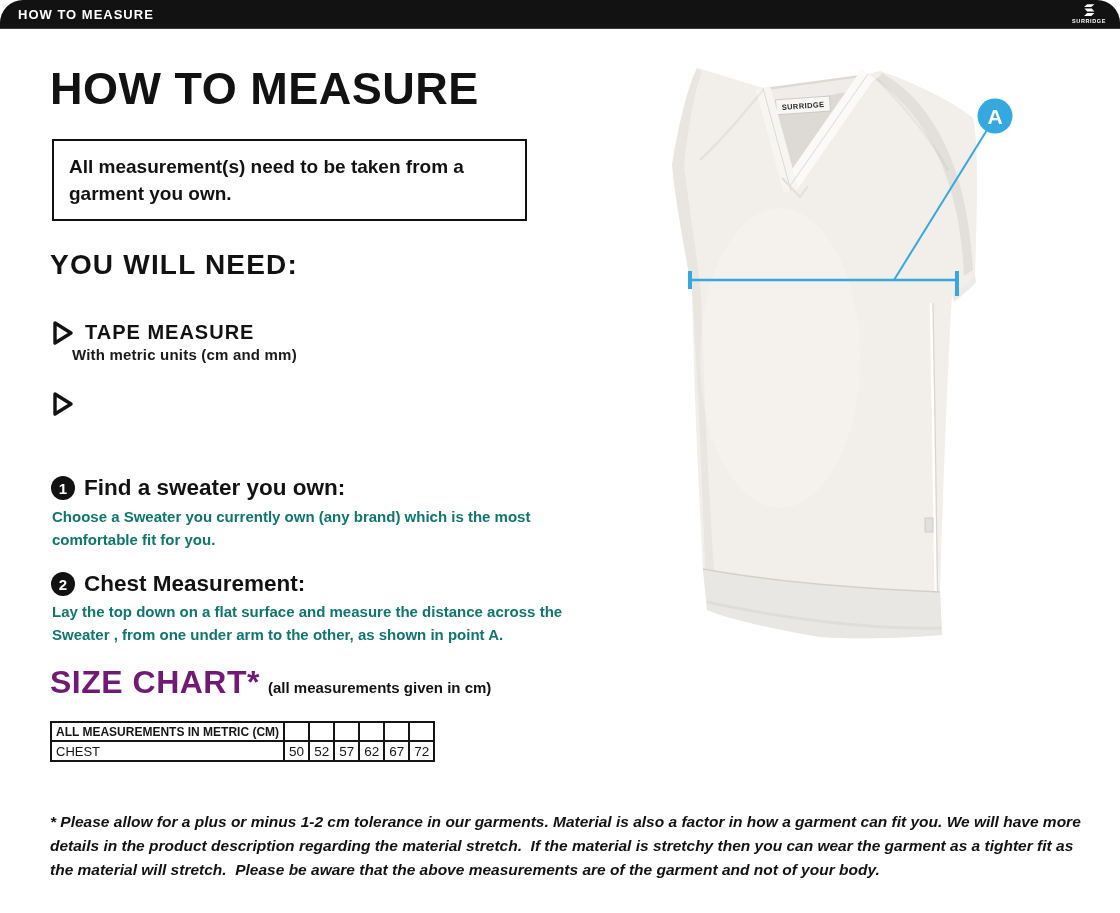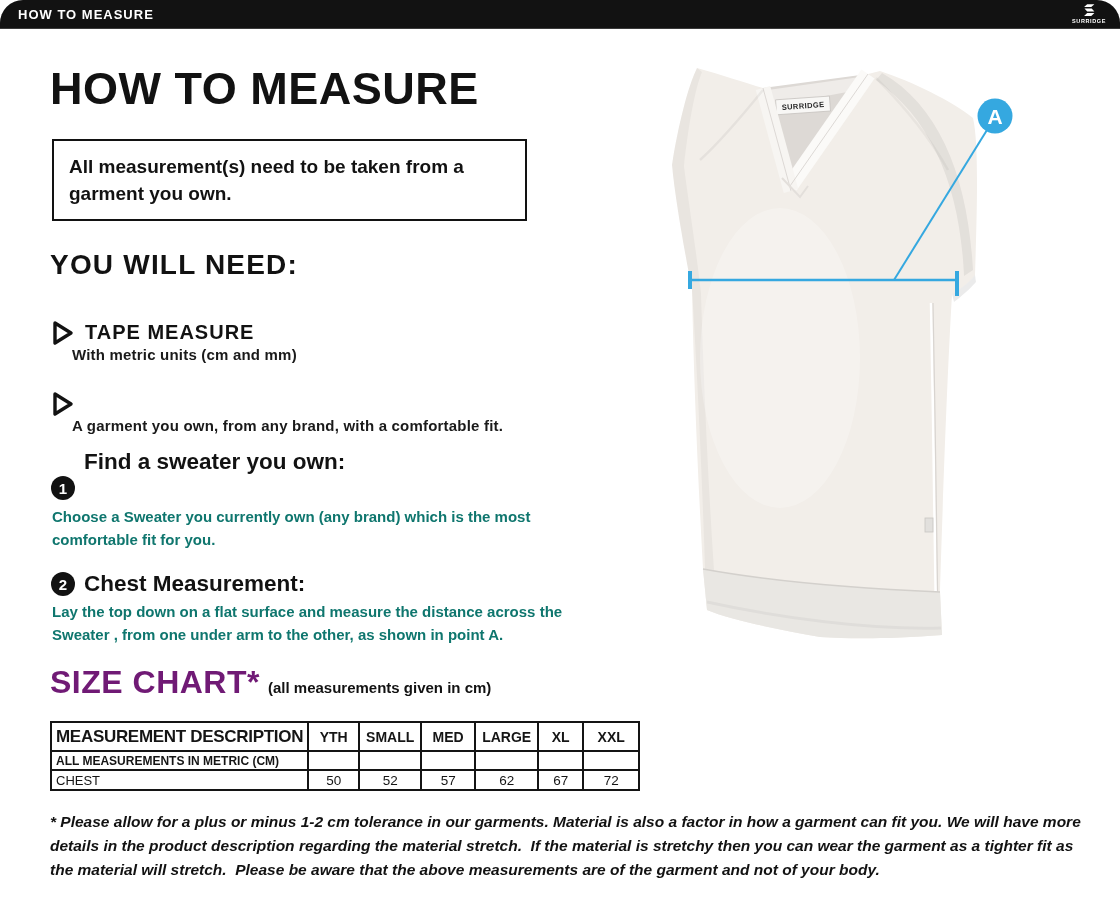--- a/index.html
+++ b/index.html
@@ -69,46 +69,36 @@
 
   <svg class="need-item-icon" style="top:320px" width="22" height="26" viewBox="0 0 22 26">
     <polygon points="3,3 19,13 3,23" fill="#ffffff" stroke="#121212" stroke-width="3.4" stroke-linejoin="round"></polygon>
   </svg>
   <div class="need-title" style="top:321px">TAPE MEASURE</div>
   <div class="need-desc" style="top:346px">With metric units (cm and mm)</div>
 
   <svg class="need-item-icon" style="top:391px" width="22" height="26" viewBox="0 0 22 26">
     <polygon points="3,3 19,13 3,23" fill="#ffffff" stroke="#121212" stroke-width="3.4" stroke-linejoin="round"></polygon>
   </svg>
-  <div class="need-desc" style="top:417px">A garment you own, from any brand, with a comfortable fit.</div>
 
   <div class="step-circle" style="top:476px">1</div>
-  <div class="step-title" style="top:449px">Find a sweater you own:</div>
+  <div class="step-title" style="top:475px">Find a sweater you own:</div>
   <div class="step-desc" style="top:506px">Choose a Sweater you currently own (any brand) which is the most comfortable fit for you.</div>
 
   <div class="step-circle" style="top:572px">2</div>
   <div class="step-title" style="top:571px">Chest Measurement:</div>
   <div class="step-desc" style="top:601px">Lay the top down on a flat surface and measure the distance across the Sweater , from one under arm to the other, as shown in point A.</div>
 
   <div class="sizechart-head">
     <span class="sizechart-title">SIZE CHART*</span>
     <span class="sizechart-sub">(all measurements given in cm)</span>
   </div>
 
   <table class="size-table">
     <tbody>
-        <tr>
-      <th class="desc">MEASUREMENT DESCRIPTION</th>
-      <th class="size c-yth">YTH</th>
-      <th class="size c-sm">SMALL</th>
-      <th class="size c-md">MED</th>
-      <th class="size c-lg">LARGE</th>
-      <th class="size c-xl">XL</th>
-      <th class="size c-xxl">XXL</th>
-    </tr>
     <tr class="metric">
       <td>ALL MEASUREMENTS IN METRIC (CM)</td>
       <td></td>
       <td></td>
       <td></td>
       <td></td>
       <td></td>
       <td></td>
     </tr>
     <tr class="vals">

